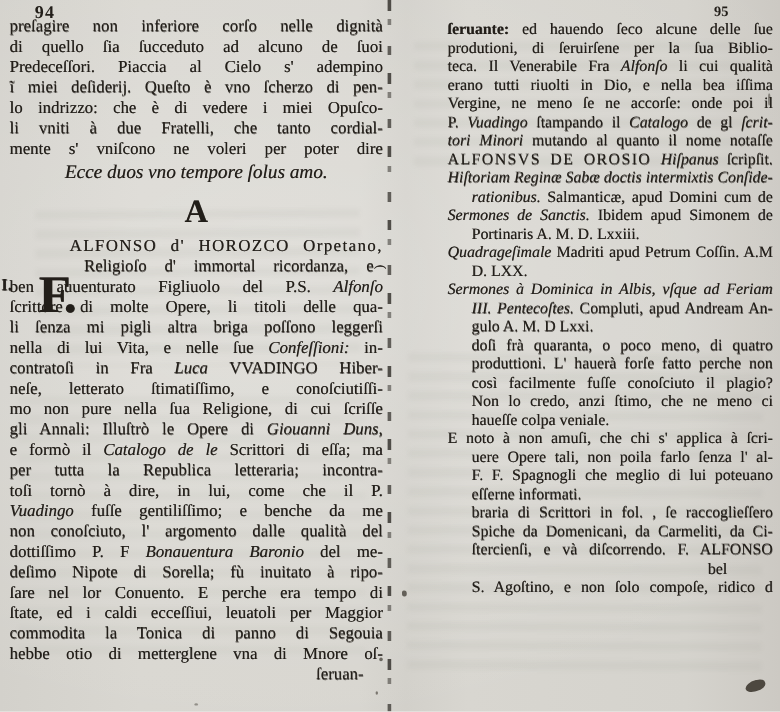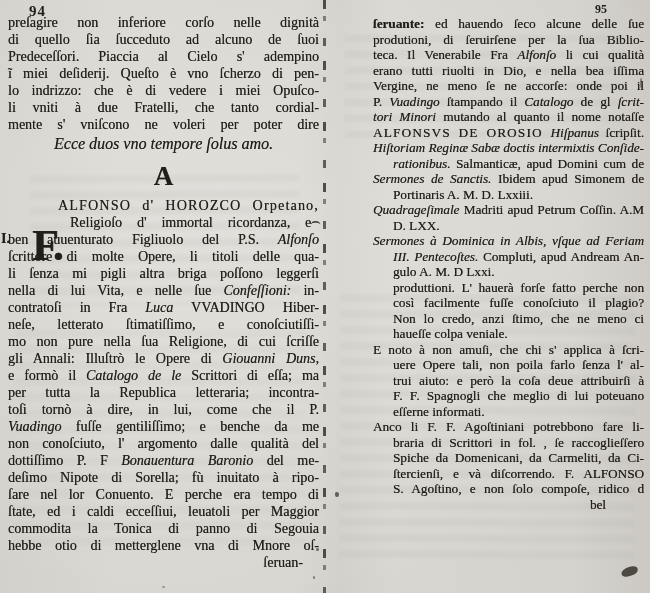--- a/index.html
+++ b/index.html
@@ -130,35 +130,34 @@
       <div class="tl"><span class="s-c">ALFONSVS DE OROSIO </span><span class="s-i">Hiſpanus</span><span class="s-r"> ſcripſit.</span></div>
       <div class="tl"><span class="s-i">Hiſtoriam Reginæ Sabæ doctis intermixtis Conſide-</span></div>
       <div class="tl ind"><span class="s-i">rationibus.</span><span class="s-r"> Salmanticæ, apud Domini cum de</span></div>
       <div class="tl"><span class="s-i">Sermones de Sanctis.</span><span class="s-r"> Ibidem apud Simonem de</span></div>
       <div class="tl ind nj"><span class="s-r">Portinaris A. M. D. Lxxiii.</span></div>
       <div class="tl"><span class="s-i">Quadrageſimale</span><span class="s-r"> Madriti apud Petrum Coſſin. A.M</span></div>
       <div class="tl ind nj"><span class="s-r">D. LXX.</span></div>
       <div class="tl"><span class="s-i">Sermones à Dominica in Albis, vſque ad Feriam</span></div>
       <div class="tl ind"><span class="s-i">III. Pentecoſtes.</span><span class="s-r"> Compluti, apud Andream An-</span></div>
       <div class="tl ind nj"><span class="s-r">gulo A. M. D Lxxi.</span></div>
+      <div class="tl ind"><span class="s-r">doſi frà quaranta, o poco meno, di quatro</span></div>
       <div class="tl ind"><span class="s-r">produttioni. L' hauerà forſe fatto perche non</span></div>
       <div class="tl ind"><span class="s-r">così facilmente fuſſe conoſciuto il plagio?</span></div>
       <div class="tl ind"><span class="s-r">Non lo credo, anzi ſtimo, che ne meno ci</span></div>
       <div class="tl ind nj"><span class="s-r">haueſſe colpa veniale.</span></div>
       <div class="tl"><span class="s-r">E noto à non amuſi, che chi s' applica à ſcri-</span></div>
       <div class="tl ind"><span class="s-r">uere Opere tali, non poila farlo ſenza l' al-</span></div>
-      <div class="tl ind"><span class="s-r">trui aiuto: e però la coſa deue attribuirſi à</span></div>
       <div class="tl ind"><span class="s-r">F. F. Spagnogli che meglio di lui poteuano</span></div>
       <div class="tl ind nj"><span class="s-r">eſſerne informati.</span></div>
-      <div class="tl"><span class="s-r">Anco li F. F. Agoſtiniani potrebbono fare li-</span></div>
       <div class="tl ind"><span class="s-r">braria di Scrittori in fol. , ſe raccoglieſſero</span></div>
       <div class="tl ind"><span class="s-r">Spiche da Domenicani, da Carmeliti, da Ci-</span></div>
       <div class="tl ind"><span class="s-r">ſtercienſi, e và diſcorrendo. F. ALFONSO</span></div>
+      <div class="tl cw cw2 nj"><span class="s-r">bel</span></div>
       <div class="tl ind"><span class="s-r">S. Agoſtino, e non ſolo compoſe, ridico d</span></div>
-      <div class="tl cw cw2 nj"><span class="s-r">bel</span></div>
     </div>
 
   <div class="smudge"></div>
   <div class="speck sp1"></div>
   <div class="speck sp2"></div>
   <div class="speck sp3"></div>
   <div class="speck sp4"></div>
   <div class="speck sp5"></div>
 </div>
 

